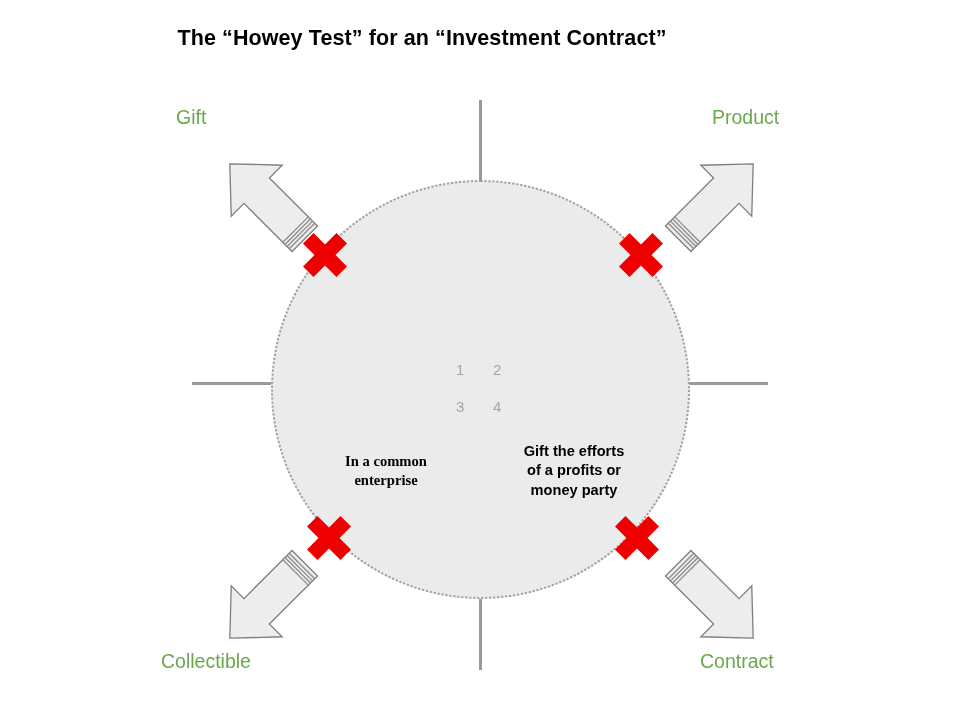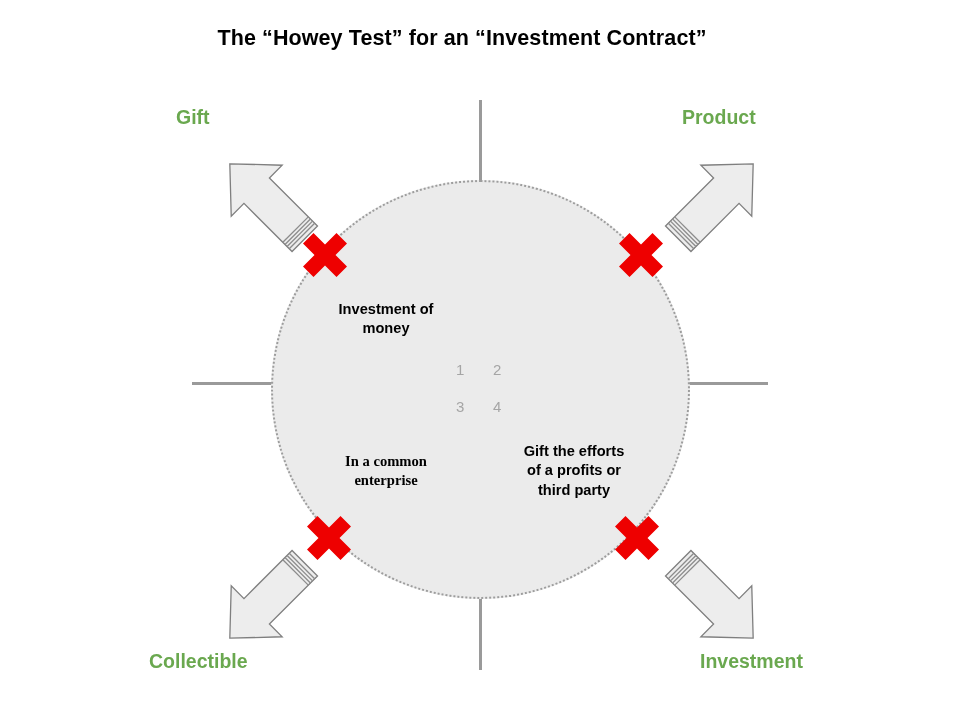--- a/index.html
+++ b/index.html
@@ -22,21 +22,20 @@
   #title {
     position: absolute;
     left: 0;
     top: 26px;
     width: 844px;
     text-align: center;
     font-size: 21.5px;
     font-weight: bold;
     color: #000000;
     letter-spacing: 0.1px;
-    padding-left: 40px;
   }
 
   
   .axis {
     position: absolute;
     background: #9a9a9a;
   }
   #axis-h {
     left: 192px;
     top: 382px;
@@ -60,27 +59,27 @@
     border-radius: 50%;
     background: #ebebeb;
     border: 2px dotted #9d9d9d;
     box-sizing: border-box;
   }
 
   
   .corner-label {
     position: absolute;
     font-size: 19.5px;
-    font-weight: bold;
+    font-weight: normal;
     color: #6aa84f;
     white-space: nowrap;
   }
   #label-gift        { left: 176px; top: 106px; }
-  #label-product     { left: 682px; top: 106px; }
-  #label-collectible { left: 149px; top: 650px; }
+  #label-product     { left: 712px; top: 106px; }
+  #label-collectible { left: 161px; top: 650px; }
   #label-commodity   { left: 700px; top: 650px; }
 
   
   .quad-text {
     position: absolute;
     font-size: 14.6px;
     font-weight: bold;
     color: #000000;
     text-align: center;
     line-height: 1.33;
@@ -129,43 +128,39 @@
 
 <div id="slide">
 
   <div id="title">The “Howey Test” for an “Investment Contract”</div>
 
   <div class="axis" id="axis-h"></div>
   <div class="axis" id="axis-v"></div>
 
   <div id="circle"></div>
 
-  <div class="quad-text" id="quad-text-1">
-    <span>Investment of</span><br>
-    <span>money</span>
-  </div>
   <div class="quad-text" id="quad-text-3">
     <span>In a common</span><br>
     <span>enterprise</span>
   </div>
   <div class="quad-text" id="quad-text-4">
     <span>Gift the efforts</span><br>
     <span>of a profits or</span><br>
-    <span>third party</span>
+    <span>money party</span>
   </div>
 
   <div class="quad-num" id="quad-num-1">1</div>
   <div class="quad-num" id="quad-num-2">2</div>
   <div class="quad-num" id="quad-num-3">3</div>
   <div class="quad-num" id="quad-num-4">4</div>
 
   <div class="corner-label" id="label-gift">Gift</div>
   <div class="corner-label" id="label-product">Product</div>
   <div class="corner-label" id="label-collectible">Collectible</div>
-  <div class="corner-label" id="label-commodity">Investment</div>
+  <div class="corner-label" id="label-commodity">Contract</div>
 
   <svg class="arrow" id="arrow-tl" viewBox="0 0 120 120">
     <g transform="rotate(-45 60 60)">
       <path d="M60 6 L96 44 L78 44 L78 112 L42 112 L42 44 L24 44 Z" fill="#ededed" stroke="#7f7f7f" stroke-width="1.3"></path>
       <g stroke="#8c8c8c" stroke-width="1.3">
         <line x1="42" y1="99" x2="78" y2="99"></line>
         <line x1="42" y1="102" x2="78" y2="102"></line>
         <line x1="42" y1="105" x2="78" y2="105"></line>
         <line x1="42" y1="108" x2="78" y2="108"></line>
       </g>

